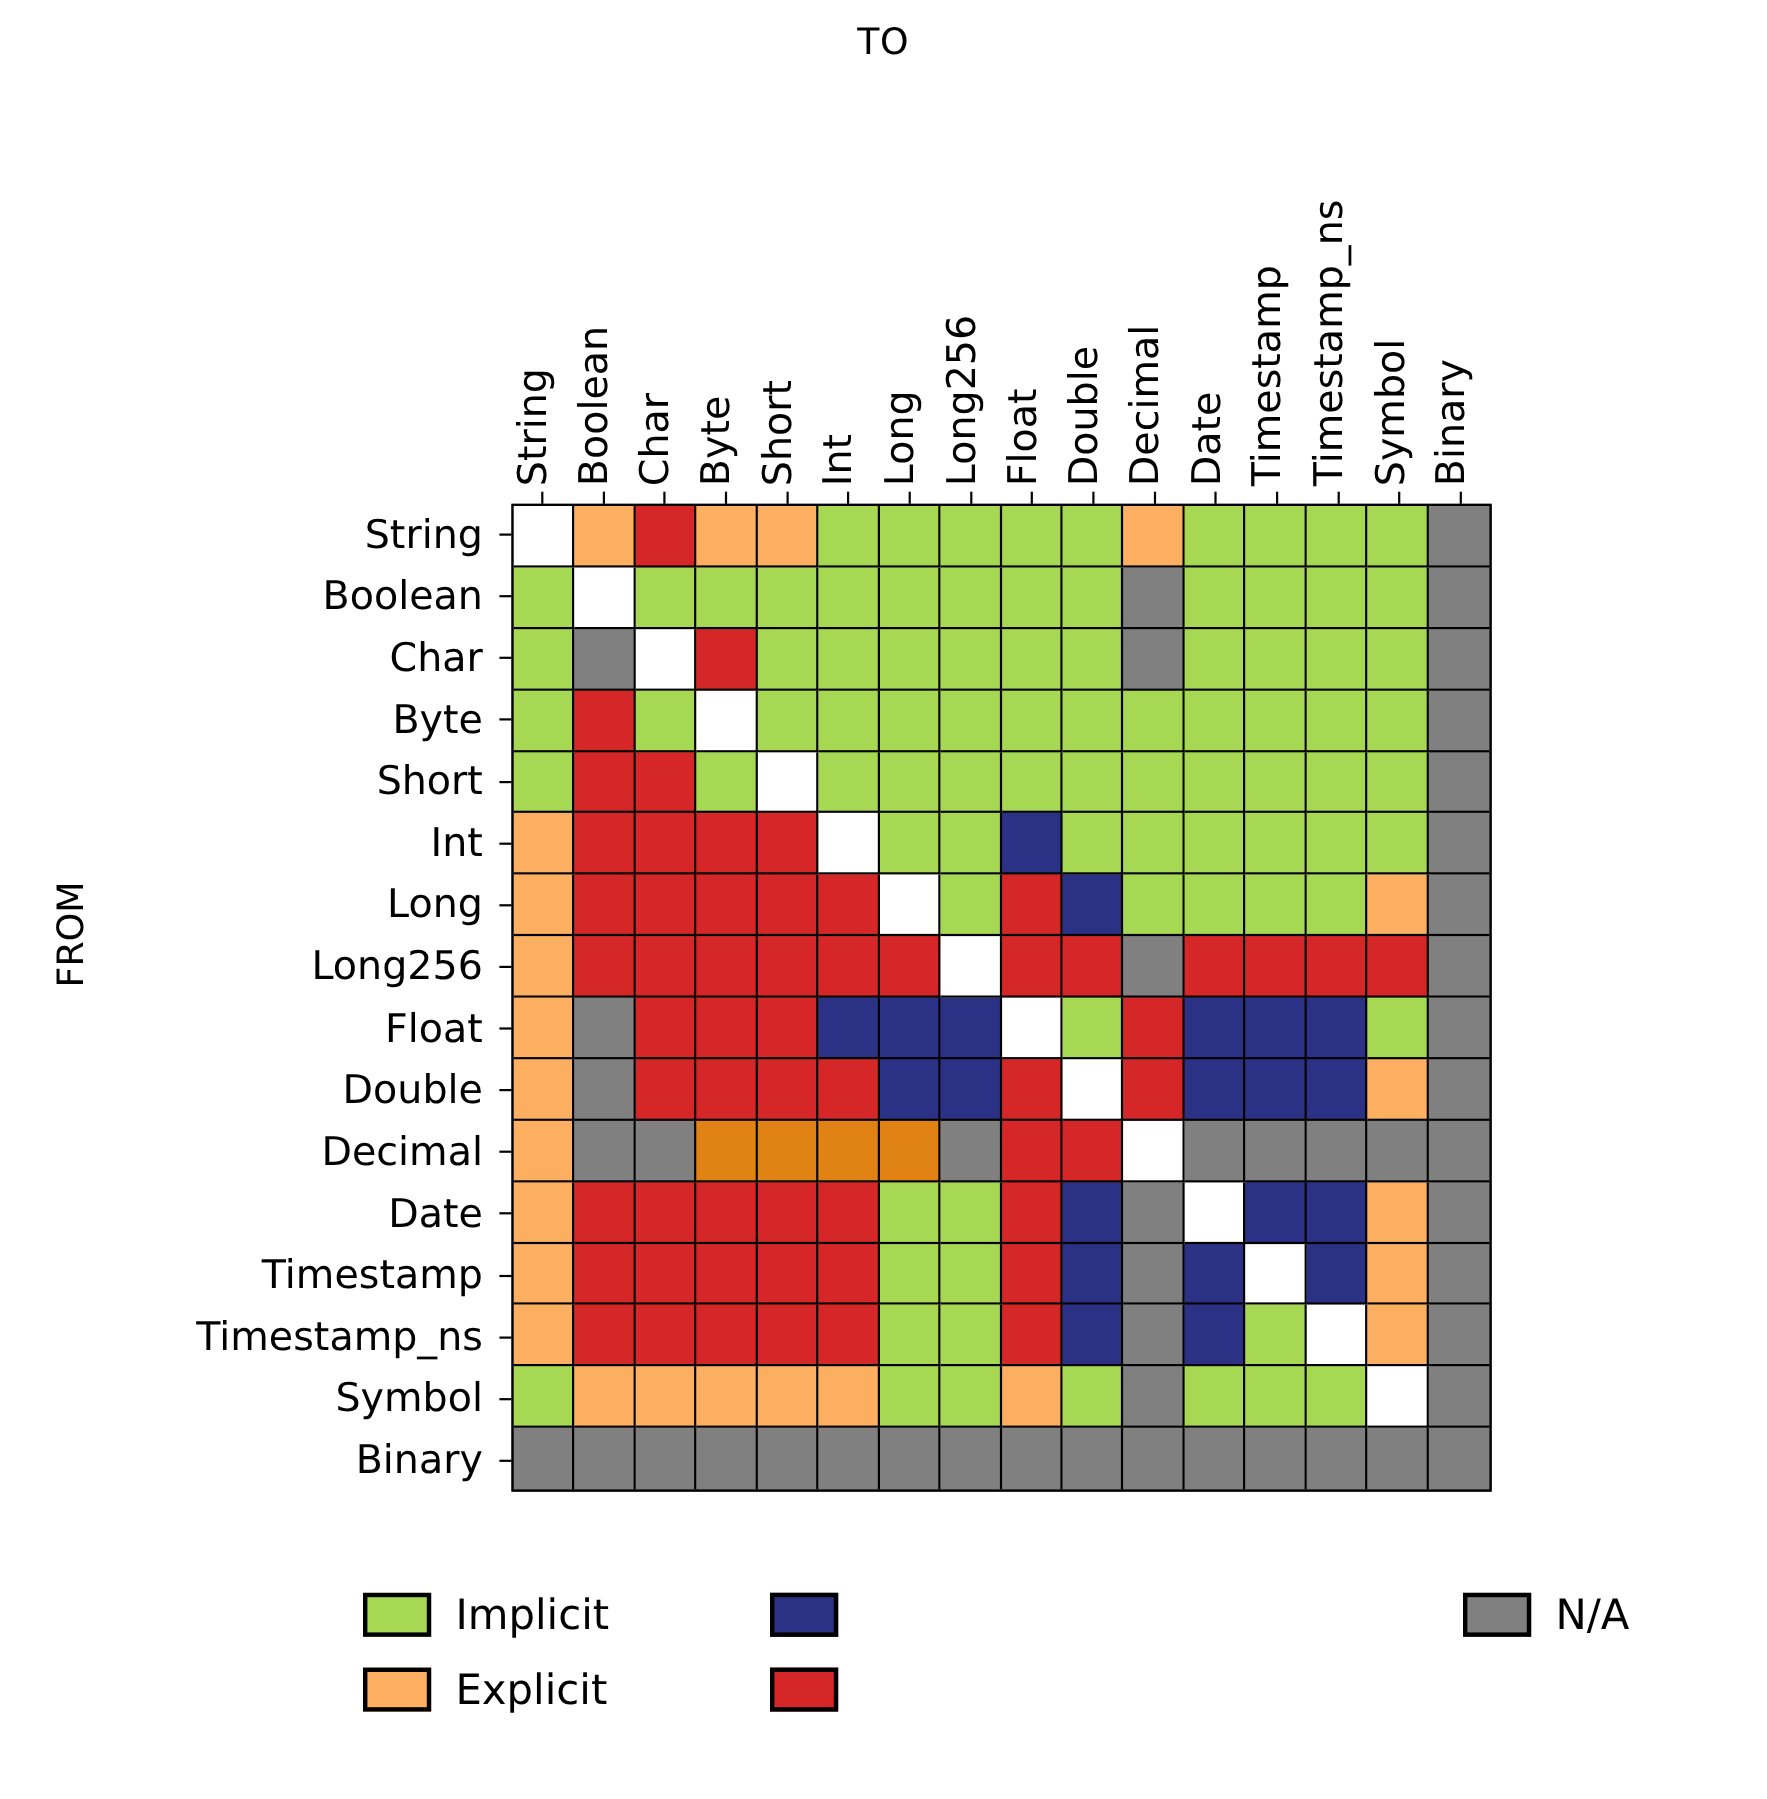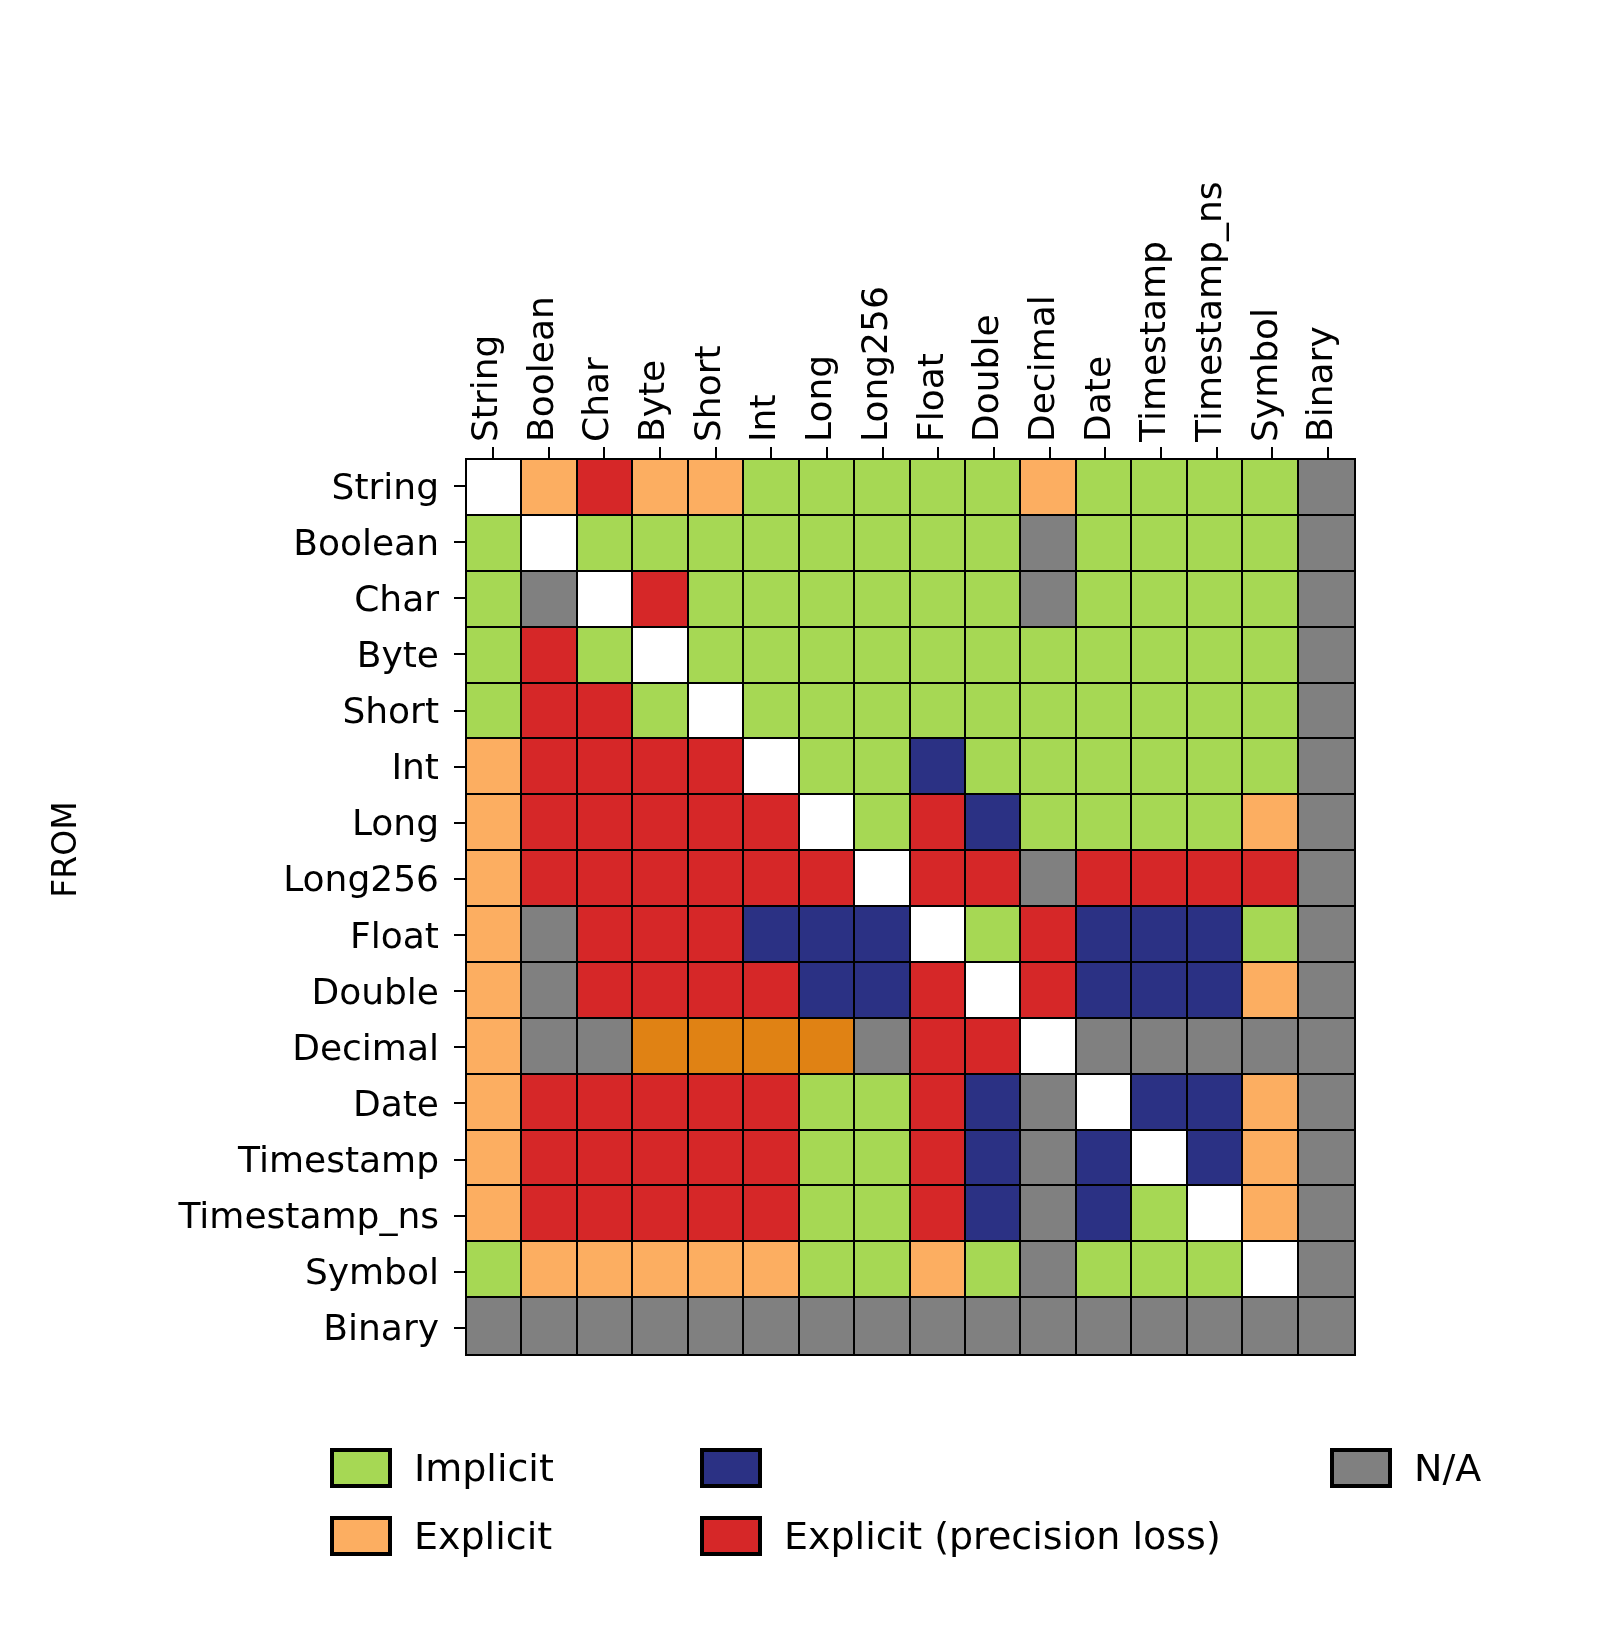--- a/index.html
+++ b/index.html
@@ -150,20 +150,21 @@
     font-size: 38px;
     color: #000;
     white-space: nowrap;
   }
 </style>
 </head>
 <body>
 
 <div id="page">
 
+  <div id="to-title">TO</div>
   <div id="from-title">FROM</div>
 
   <div id="col-labels">
       <div class="col-label" style="left: 0px; width: 55.6875px;"><span>String</span></div>
       <div class="col-tick" style="left: 26.8438px;"></div>
       <div class="col-label" style="left: 55.6875px; width: 55.6875px;"><span>Boolean</span></div>
       <div class="col-tick" style="left: 82.5312px;"></div>
       <div class="col-label" style="left: 111.375px; width: 55.6875px;"><span>Char</span></div>
       <div class="col-tick" style="left: 138.219px;"></div>
       <div class="col-label" style="left: 167.062px; width: 55.6875px;"><span>Byte</span></div>
@@ -496,21 +497,20 @@
       </div>
       <div class="legend-entry" style="left: 330px; top: 68px;">
         <div class="swatch" style="background: rgb(252, 174, 97);"></div>
         <div class="legend-text">Explicit</div>
       </div>
       <div class="legend-entry" style="left: 700px; top: 0px;">
         <div class="swatch" style="background: rgb(43, 49, 132);"></div>
       </div>
       <div class="legend-entry" style="left: 700px; top: 68px;">
         <div class="swatch" style="background: rgb(214, 39, 40);"></div>
-        <div class="legend-text">Explicit (precision loss)</div>
       </div>
       <div class="legend-entry" style="left: 1330px; top: 0px;">
         <div class="swatch" style="background: rgb(128, 128, 128);"></div>
         <div class="legend-text">N/A</div>
       </div>
     </div>
 
 </div>
 
 </body></html>

